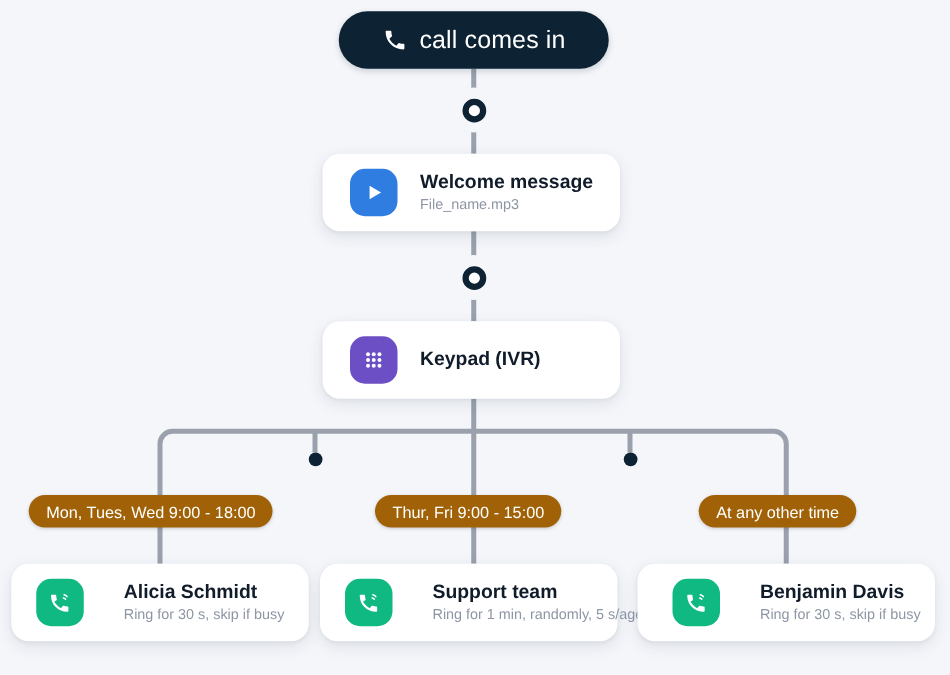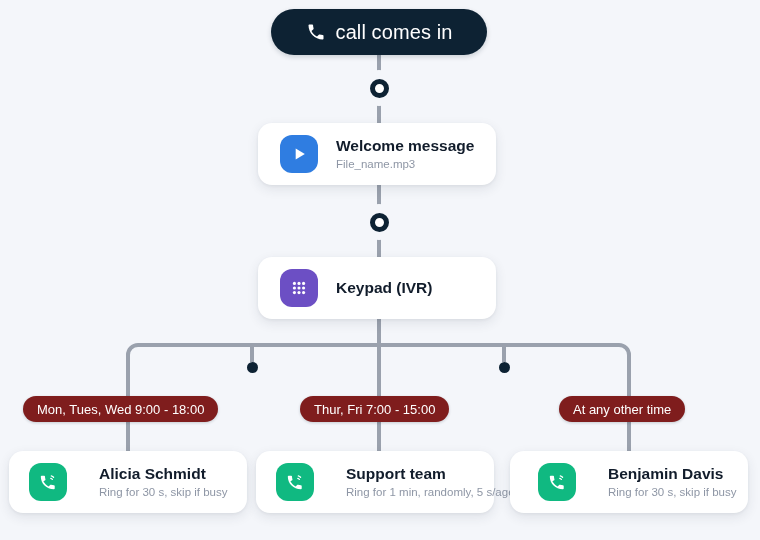--- a/index.html
+++ b/index.html
@@ -142,21 +142,21 @@
   .card.agent-left   { left: 9px; }
   .card.agent-mid    { left: 256px; }
   .card.agent-right  { left: 510px; padding-left: 28px; }
 
   
   .chip {
     position: absolute;
     top: 396px;
     height: 26px;
     border-radius: 13px;
-    background: #7f1d1d;
+    background: #a16207;
     color: #ffffff;
     font-size: 13px;
     display: flex;
     align-items: center;
     justify-content: center;
     padding: 0 14px;
     white-space: nowrap;
     box-shadow: 0 1px 3px rgba(13,34,51,.2);
   }
   .chip-left  { left: 23px; }
@@ -239,21 +239,21 @@
     </span>
     <span class="text-wrap">
       <span class="title">Keypad (IVR)</span>
     </span>
   </div>
 
   <div class="chip chip-left">
     <span>Mon, Tues, Wed 9:00 - 18:00</span>
   </div>
   <div class="chip chip-mid">
-    <span>Thur, Fri 7:00 - 15:00</span>
+    <span>Thur, Fri 9:00 - 15:00</span>
   </div>
   <div class="chip chip-right">
     <span>At any other time</span>
   </div>
 
   <div class="card agent agent-left">
     <span class="icon-box" style="background:#10b981;">
       <svg width="21" height="21" viewBox="0 0 24 24" fill="none">
         <path d="M6.2 10.6c1.3 2.6 3.4 4.7 6 6l1.9-1.9c.3-.3.6-.3.9-.2 1 .3 2.1.5 3.2.5.5 0 .9.4.9.9v3c0 .5-.4.9-.9.9C9.7 19.8 3.2 13.3 3.2 5.2c0-.5.4-.9.9-.9h3c.5 0 .9.4.9.9 0 1.1.2 2.2.5 3.2.1.3 0 .6-.2.9l-2.1 1.3z" fill="#ffffff"></path>
         <path d="M15.2 4.4c1 .3 1.9.8 2.6 1.6" stroke="#ffffff" stroke-width="1.5" stroke-linecap="round"></path>

